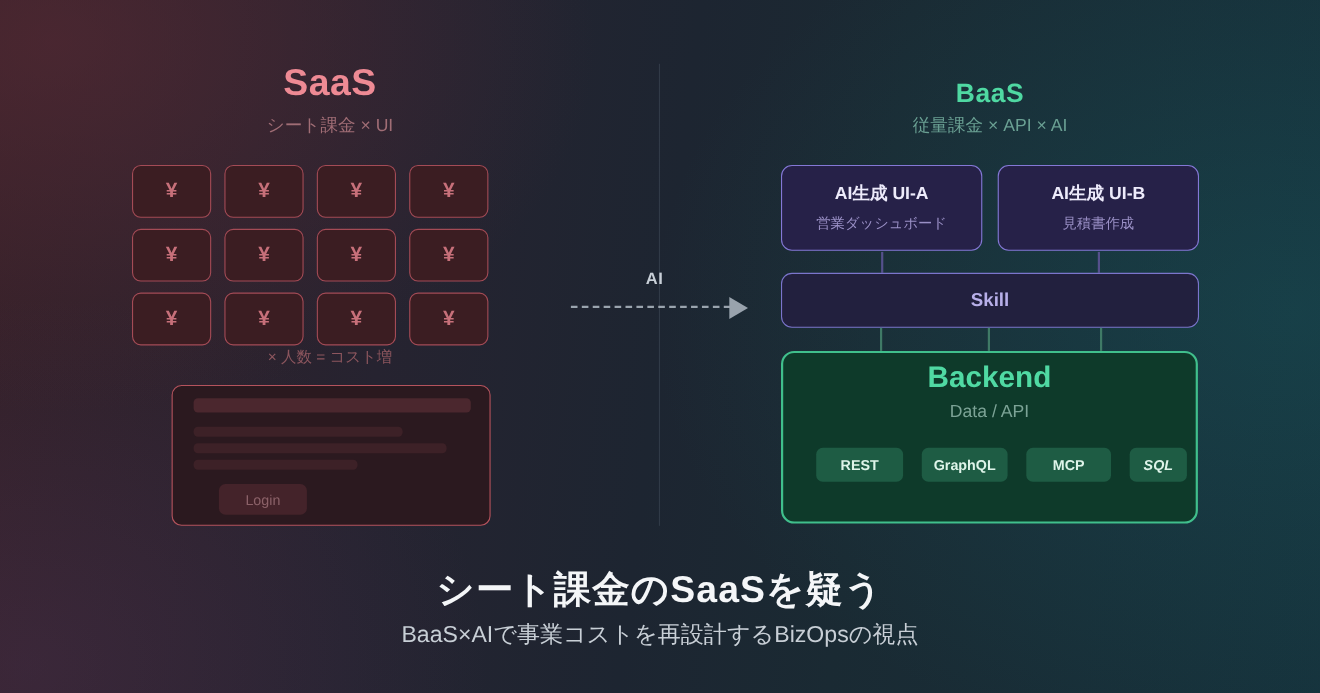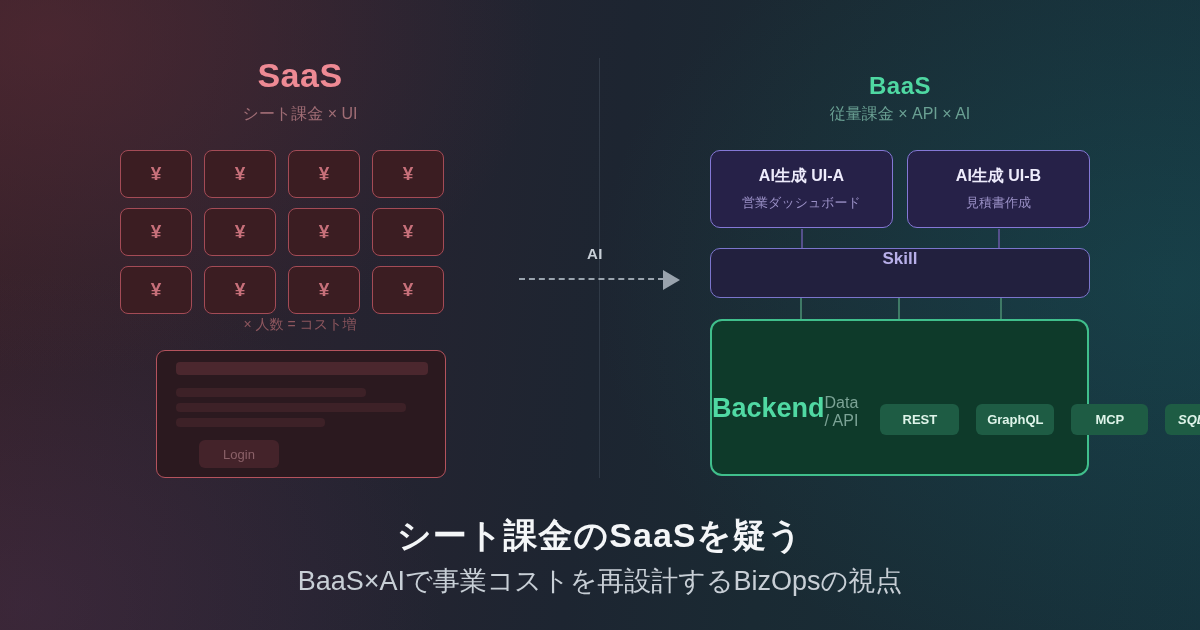--- a/index.html
+++ b/index.html
@@ -60,40 +60,40 @@
   .ui-box-b { left: 907px; }
   .ui-box .ui-title { font-size: 16px; font-weight: bold; color: #edebfb; }
   .ui-box .ui-sub   { margin-top: 7px; font-size: 13px; color: #9a90c6; }
   .conn { width: 2px; }
   .conn-purple { top: 229px; height: 19px; background: #55508c; }
   .conn-green  { top: 298px; height: 21px; background: #3f7a66; }
   .conn-pa { left: 801px; } .conn-pb { left: 998px; }
   .conn-g1 { left: 800px; } .conn-g2 { left: 898px; } .conn-g3 { left: 1000px; }
   .skill-box { left: 710px; top: 248px; width: 380px; height: 50px; border-radius: 10px;
                background: #22203e; border: 1.5px solid #7b75cc;
-               display: flex; justify-content: center;
+               display: flex; align-items: center; justify-content: center;
                font-size: 17px; font-weight: bold; color: #b8afe9; }
   .backend-box { left: 710px; top: 319px; width: 379px; height: 157px; border-radius: 12px;
                  background: #0e3a2a; border: 2px solid #40bf8c;
-                 display: flex; align-items: center; padding-top: 20px; }
+                 display: flex; flex-direction: column; align-items: center; padding-top: 8px; }
   .backend-title { font-size: 27px; font-weight: bold; color: #50d9a3; line-height: 28px; }
   .backend-sub   { margin-top: 9px; font-size: 16px; color: #7ca396; }
   .chip-row { margin-top: 23px; display: flex; gap: 17px; }
   .chip { height: 31px; background: #1e5c44; border-radius: 6px; color: #def4e9;
           font-size: 13px; font-weight: bold; display: flex; align-items: center; justify-content: center; }
   .chip:nth-child(1) { width: 79px; margin-left: 22px; }
   .chip:nth-child(2) { width: 78px; }
   .chip:nth-child(3) { width: 77px; }
   .chip:nth-child(4) { width: 52px; font-style: italic; }
 
   
   .headline    { left: 0; top: 513px; width: 1200px; text-align: center;
                  font-size: 34px; font-weight: 700; color: #f4f6f8; letter-spacing: 1px; }
   .subheadline { left: 0; top: 563px; width: 1200px; text-align: center;
-                 font-size: 27px; color: #c8cfd6; }
+                 font-size: 21px; color: #c8cfd6; }
   .credit      { left: 0; top: 601px; width: 1200px; text-align: center;
                  font-size: 14px; color: #68727f; }
 </style>
 </head>
 <body>
 
 <div class="canvas">
 
   <div class="abs divider"></div>
   <div class="abs ai-label">AI</div>

